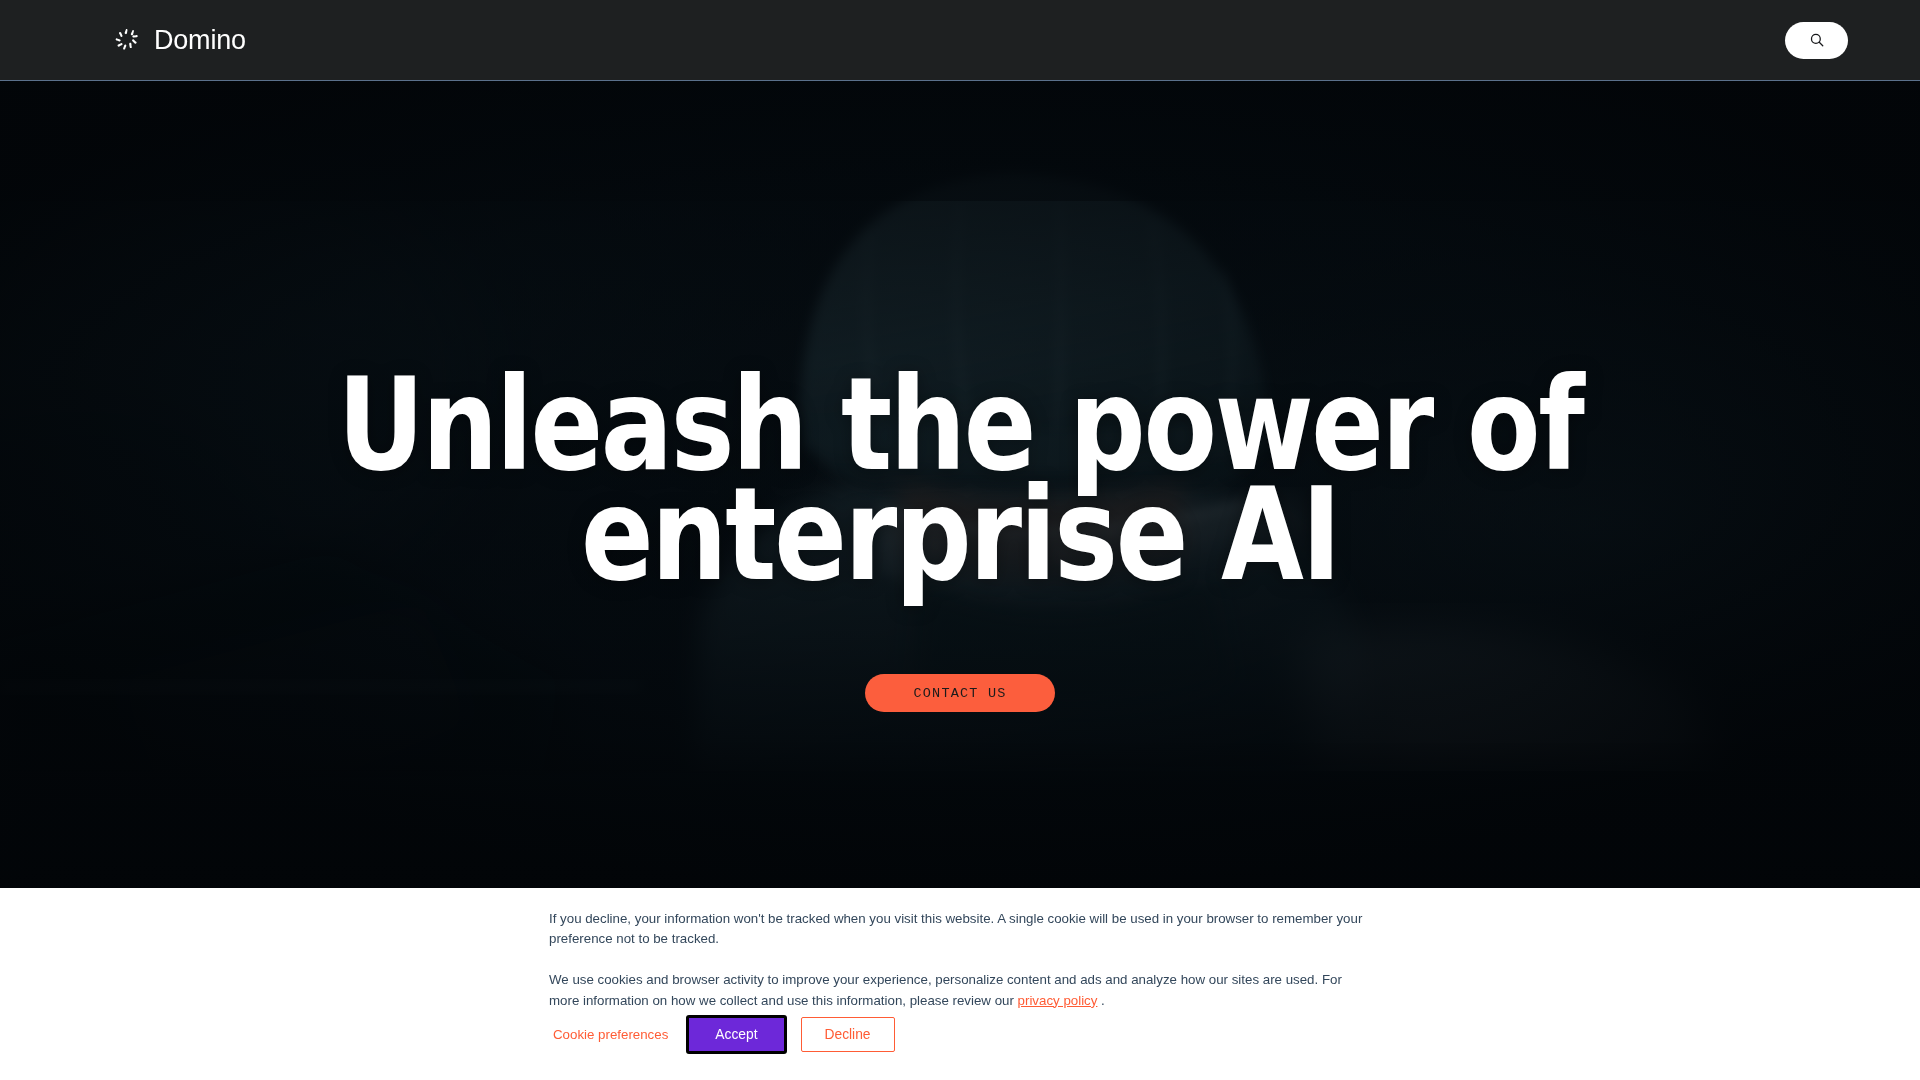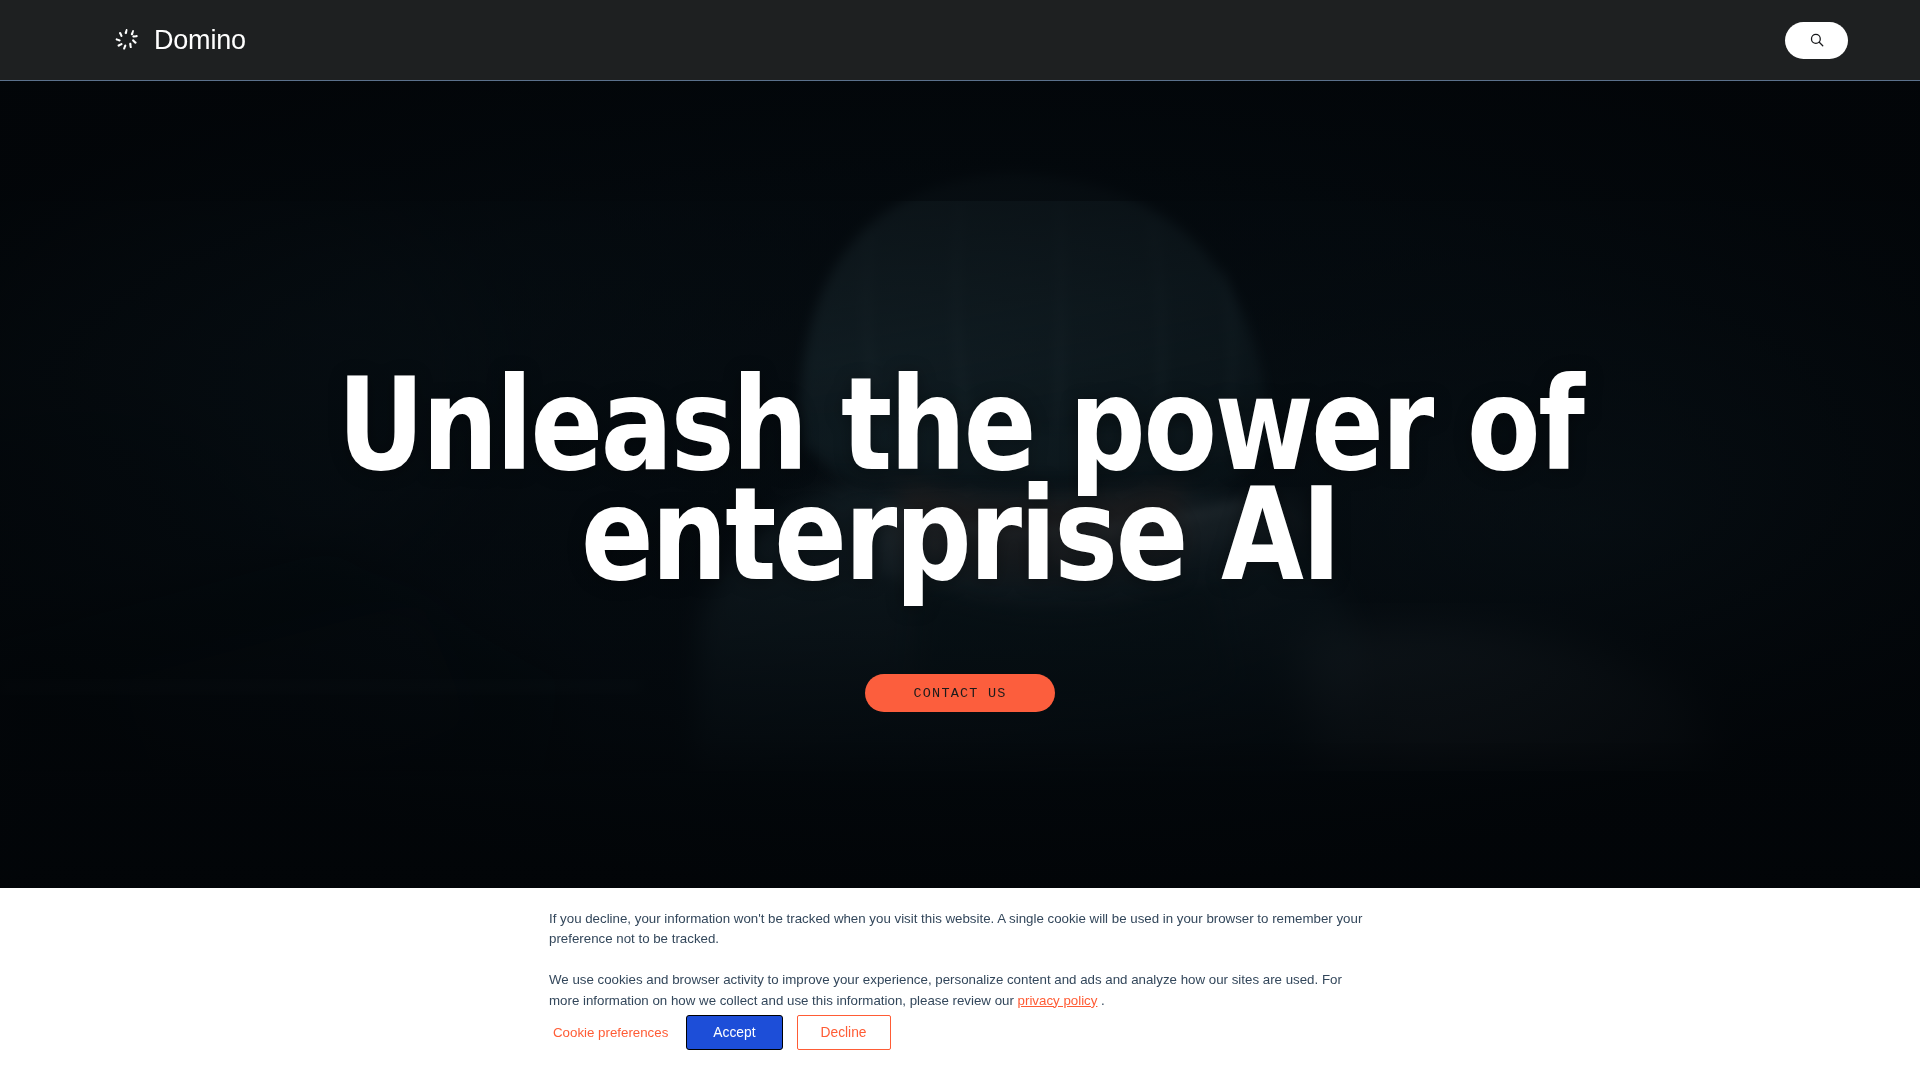--- a/index.html
+++ b/index.html
@@ -229,22 +229,22 @@
   .cookie-prefs {
     background: none;
     border: none;
     color: #ff5c35;
     font-family: "Liberation Sans", sans-serif;
     font-size: 13.3px;
     cursor: pointer;
     padding: 6px 4px;
   }
   .btn-accept {
-    background: #1d4ed8;
-    border: 1px solid #000000;
+    background: #6d28d9;
+    border: 3px solid #000000;
     color: #ffffff;
     font-family: "Liberation Sans", sans-serif;
     font-size: 13.8px;
     padding: 9px 26px;
     border-radius: 3px;
     cursor: pointer;
   }
   .btn-decline {
     background: #ffffff;
     border: 1px solid #ff5c35;

